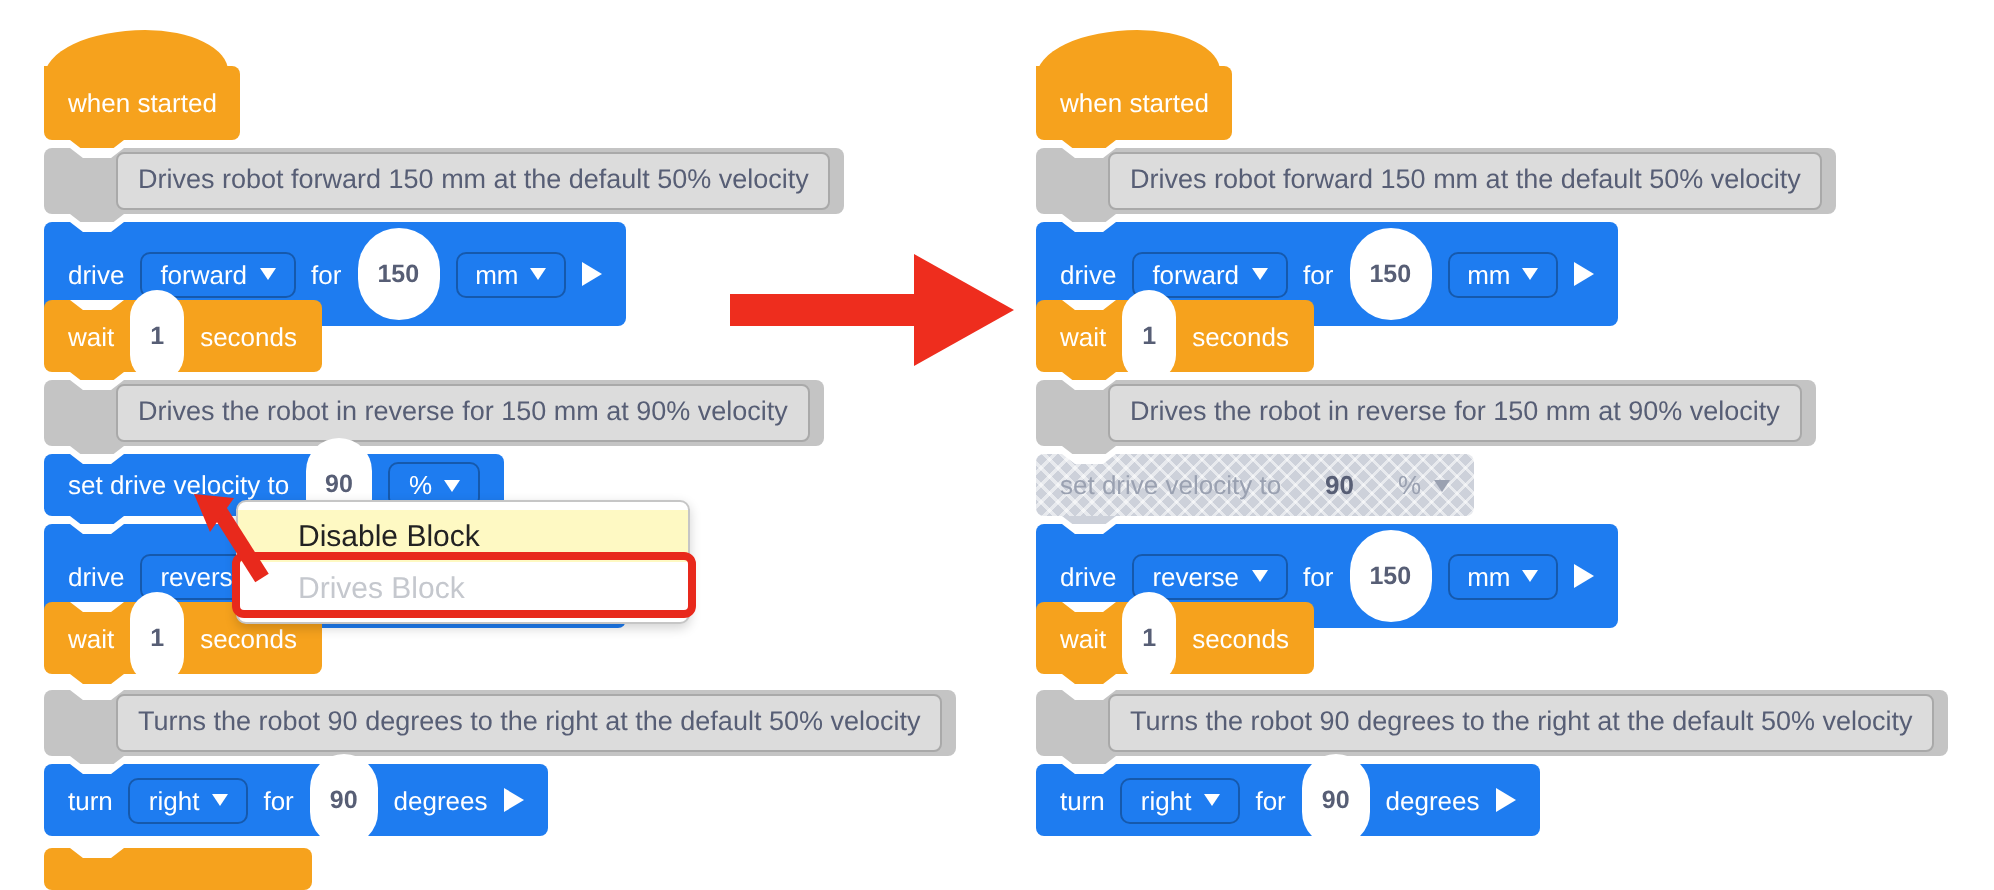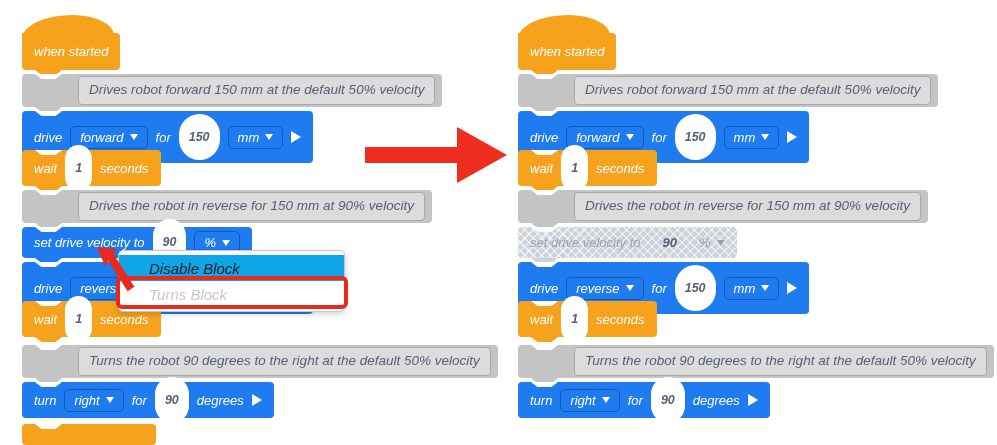--- a/index.html
+++ b/index.html
@@ -1,19 +1,19 @@
 <!DOCTYPE html>
 <html><head>
 <meta charset="utf-8">
 <style>
   * { margin:0; padding:0; box-sizing:border-box; }
   html,body { background:#ffffff; }
   .canvas {
     position:relative; width:997px; height:445px; background:#ffffff;
-    font-family:"Liberation Sans", sans-serif; overflow:hidden;font-style:italic;
+    font-family:"Liberation Sans", sans-serif; overflow:hidden;
   }
 
   
   .blk {
     position:absolute; display:inline-flex; align-items:center;
     gap:8px; padding:0 12px; height:52px; border-radius:4px;
     color:#fff; font-size:13px; font-weight:500; white-space:nowrap;
     z-index:1;
   }
   .blue   { --c:#1e7cf0; background:var(--c); }
@@ -66,34 +66,34 @@
     border-top:6.5px solid transparent; border-bottom:6.5px solid transparent;
     border-left:10px solid #ffffff;
   }
   .disabled-blk .val { color:#575e75; font-weight:600; }
 
   
   .comment-row { height:33px; padding:0 7px 0 36px; gap:0; }
   .comment-box {
     background:#dcdcdc; border:1px solid #a9a9a9; border-radius:4px;
     color:#575e75; font-size:13.5px; font-weight:400;
-    padding:5px 10px; line-height:1.25;margin-left:20px;
+    padding:5px 10px; line-height:1.25;
   }
 
   
   .menu {
     position:absolute; left:118px; top:250px; width:227px;
     background:#ffffff; border:1px solid #c6c6c6; border-radius:5px;
     box-shadow:0 2px 6px rgba(0,0,0,.18); padding:4px 0; z-index:5;
   }
   .menu-item {
     height:26px; display:flex; align-items:center; padding-left:30px;
     font-size:15px; color:#222222;
   }
-  .menu-item.highlight { background:#0ea5e9; }
+  .menu-item.highlight { background:#fef9c3; }
   .menu-item.off { color:#c5c8ce; }
 
   .red-box {
     position:absolute; left:116px; top:276px; width:232px; height:33px;
     border:4px solid #e8291c; border-radius:6px; z-index:6;
   }
 
   .overlay { position:absolute; left:0; top:0; z-index:7; pointer-events:none; }
 </style>
 </head>
@@ -180,21 +180,21 @@
       <span>for</span>
       <span class="oval">90</span>
       <span>degrees</span>
       <span class="play"></span>
     </div>
 
     <div class="blk orange notch" style="left:22px; top:424px; height:21px; width:134px;"></div>
 
     <div class="menu">
       <div class="menu-item highlight">Disable Block</div>
-      <div class="menu-item off">Turns Block</div>
+      <div class="menu-item off">Drives Block</div>
     </div>
     <div class="red-box"></div>
   </div>
 
   <div>
 
     <div class="dome" style="left:518px; top:15px;"></div>
     <div class="blk orange tab" style="left:518px; top:33px; height:37px; border-radius:0 4px 4px 4px;">
       <span>when started</span>
     </div>

